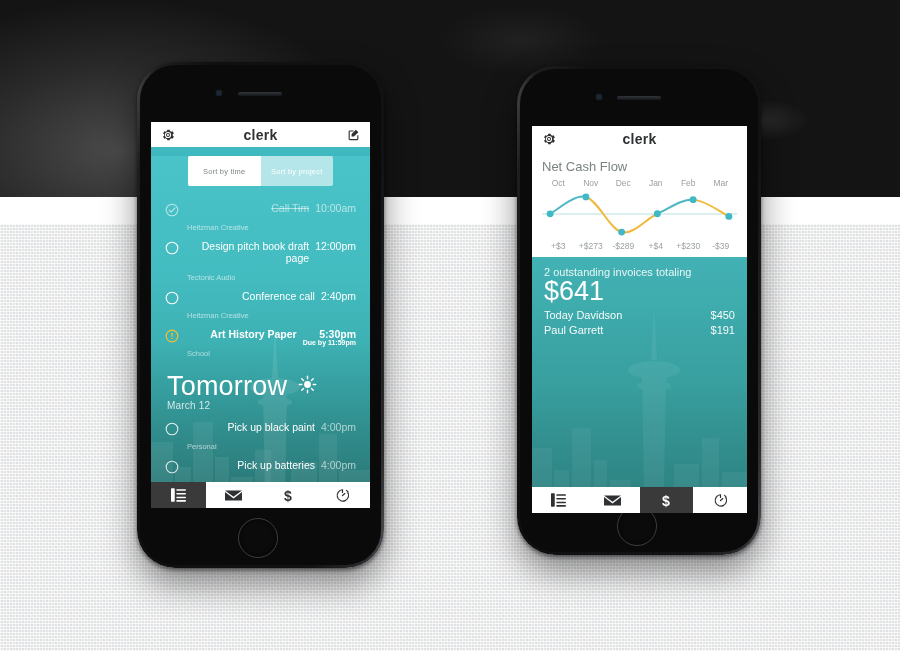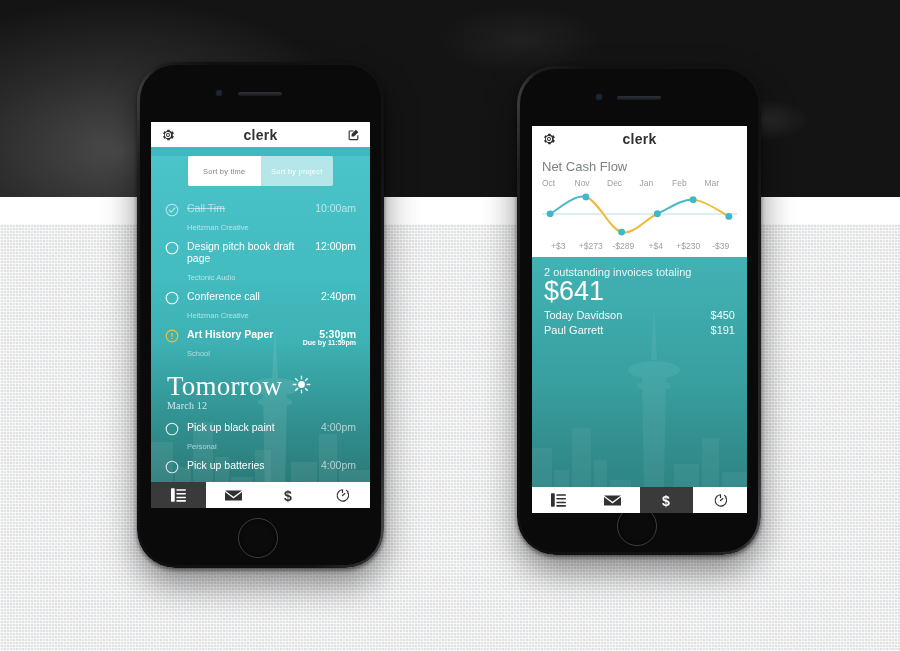--- a/index.html
+++ b/index.html
@@ -96,49 +96,49 @@
   .day-head { position: relative; padding: 6px 0 0 16px; }
   .day-title { font-size: 27px; font-weight: 300; color: #ffffff; line-height: 1.05;
                letter-spacing: .2px; display: inline-block; vertical-align: middle; }
   .wx { display: inline-block; vertical-align: middle; margin-left: 6px; }
   .day-date { font-size: 10px; color: rgba(255,255,255,.78); margin-top: -1px; letter-spacing: .2px; }
 
   .task-list { position: relative; margin-top: 6px; }
   .task { position: relative; display: flex; align-items: flex-start; padding: 4px 14px 4px 14px; }
   .task-check { flex: 0 0 14px; height: 14px; margin-top: 1px; margin-right: 8px; }
   .task-mid { flex: 1; min-width: 0; }
-  .task-title { font-size: 10.5px; color: #ffffff; line-height: 1.15; }
+  .task-title { font-size: 10.5px; color: #ffffff; line-height: 1.15; text-align: right; }
   .task-title.done { color: rgba(255,255,255,.55); text-decoration: line-through; }
   .task-title.alert { font-weight: bold; }
   .task-sub { font-size: 7.5px; color: rgba(255,255,255,.6); margin-top: 9px; }
   .task-right { text-align: right; flex: 0 0 auto; padding-left: 6px; }
   .task-time { font-size: 10.5px; color: #ffffff; }
   .task-time.dim { color: rgba(255,255,255,.62); }
   .task-time.alert { font-weight: bold; }
   .task-due { font-size: 7px; font-weight: bold; color: #ffffff; margin-top: -1px; }
 
-  .day-head.tomorrow { padding-top: 10px; font-family: Liberation Serif, serif; }
+  .day-head.tomorrow { padding-top: 10px; }
 
   
   .money-screen {
     position: relative; height: 100%;
     background:
       linear-gradient(180deg, rgba(60,170,170,0) 0%, rgba(45,130,128,.35) 60%, rgba(34,100,98,.6) 100%),
       linear-gradient(180deg, #4ec2c6 0%, #44b8bb 40%, #359a99 100%);
   }
   .balance-block { position: relative; padding: 10px 12px 12px; }
   .bal-label { font-size: 11px; color: rgba(255,255,255,.85); letter-spacing: .2px; }
   .bal-amount { font-size: 28px; font-weight: 300; color: #ffffff; line-height: 1.1; margin-top: -1px; }
   .bal-sub { font-size: 8px; color: rgba(255,255,255,.8); margin-top: 2px; }
 
   .card { position: relative; background: #ffffff; margin: 0; padding: 8px 10px 6px; }
   .card-title { font-size: 13px; color: #7b8183; font-weight: normal; }
   .chart-wrap { position: relative; margin-top: 4px; }
   .months { display: flex; font-size: 8.5px; color: #9aa0a2; }
-  .months span { flex: 1; text-align: left; }
+  .months span { flex: 1; text-align: center; }
   .spark { width: 100%; height: 52px; display: block; }
   .deltas { display: flex; font-size: 8.5px; color: #9aa0a2; margin-top: 1px; }
   .deltas span { flex: 1; text-align: center; }
 
   .inv-block { position: relative; padding: 9px 12px 4px; }
   .inv-label { font-size: 11px; color: rgba(255,255,255,.88); }
   .inv-amount { font-size: 27px; font-weight: 300; color: #ffffff; line-height: 1.12; margin-top: -2px; }
   .inv-row { display: flex; justify-content: space-between; font-size: 11px;
              color: rgba(255,255,255,.95); margin-top: 3px; }
 

